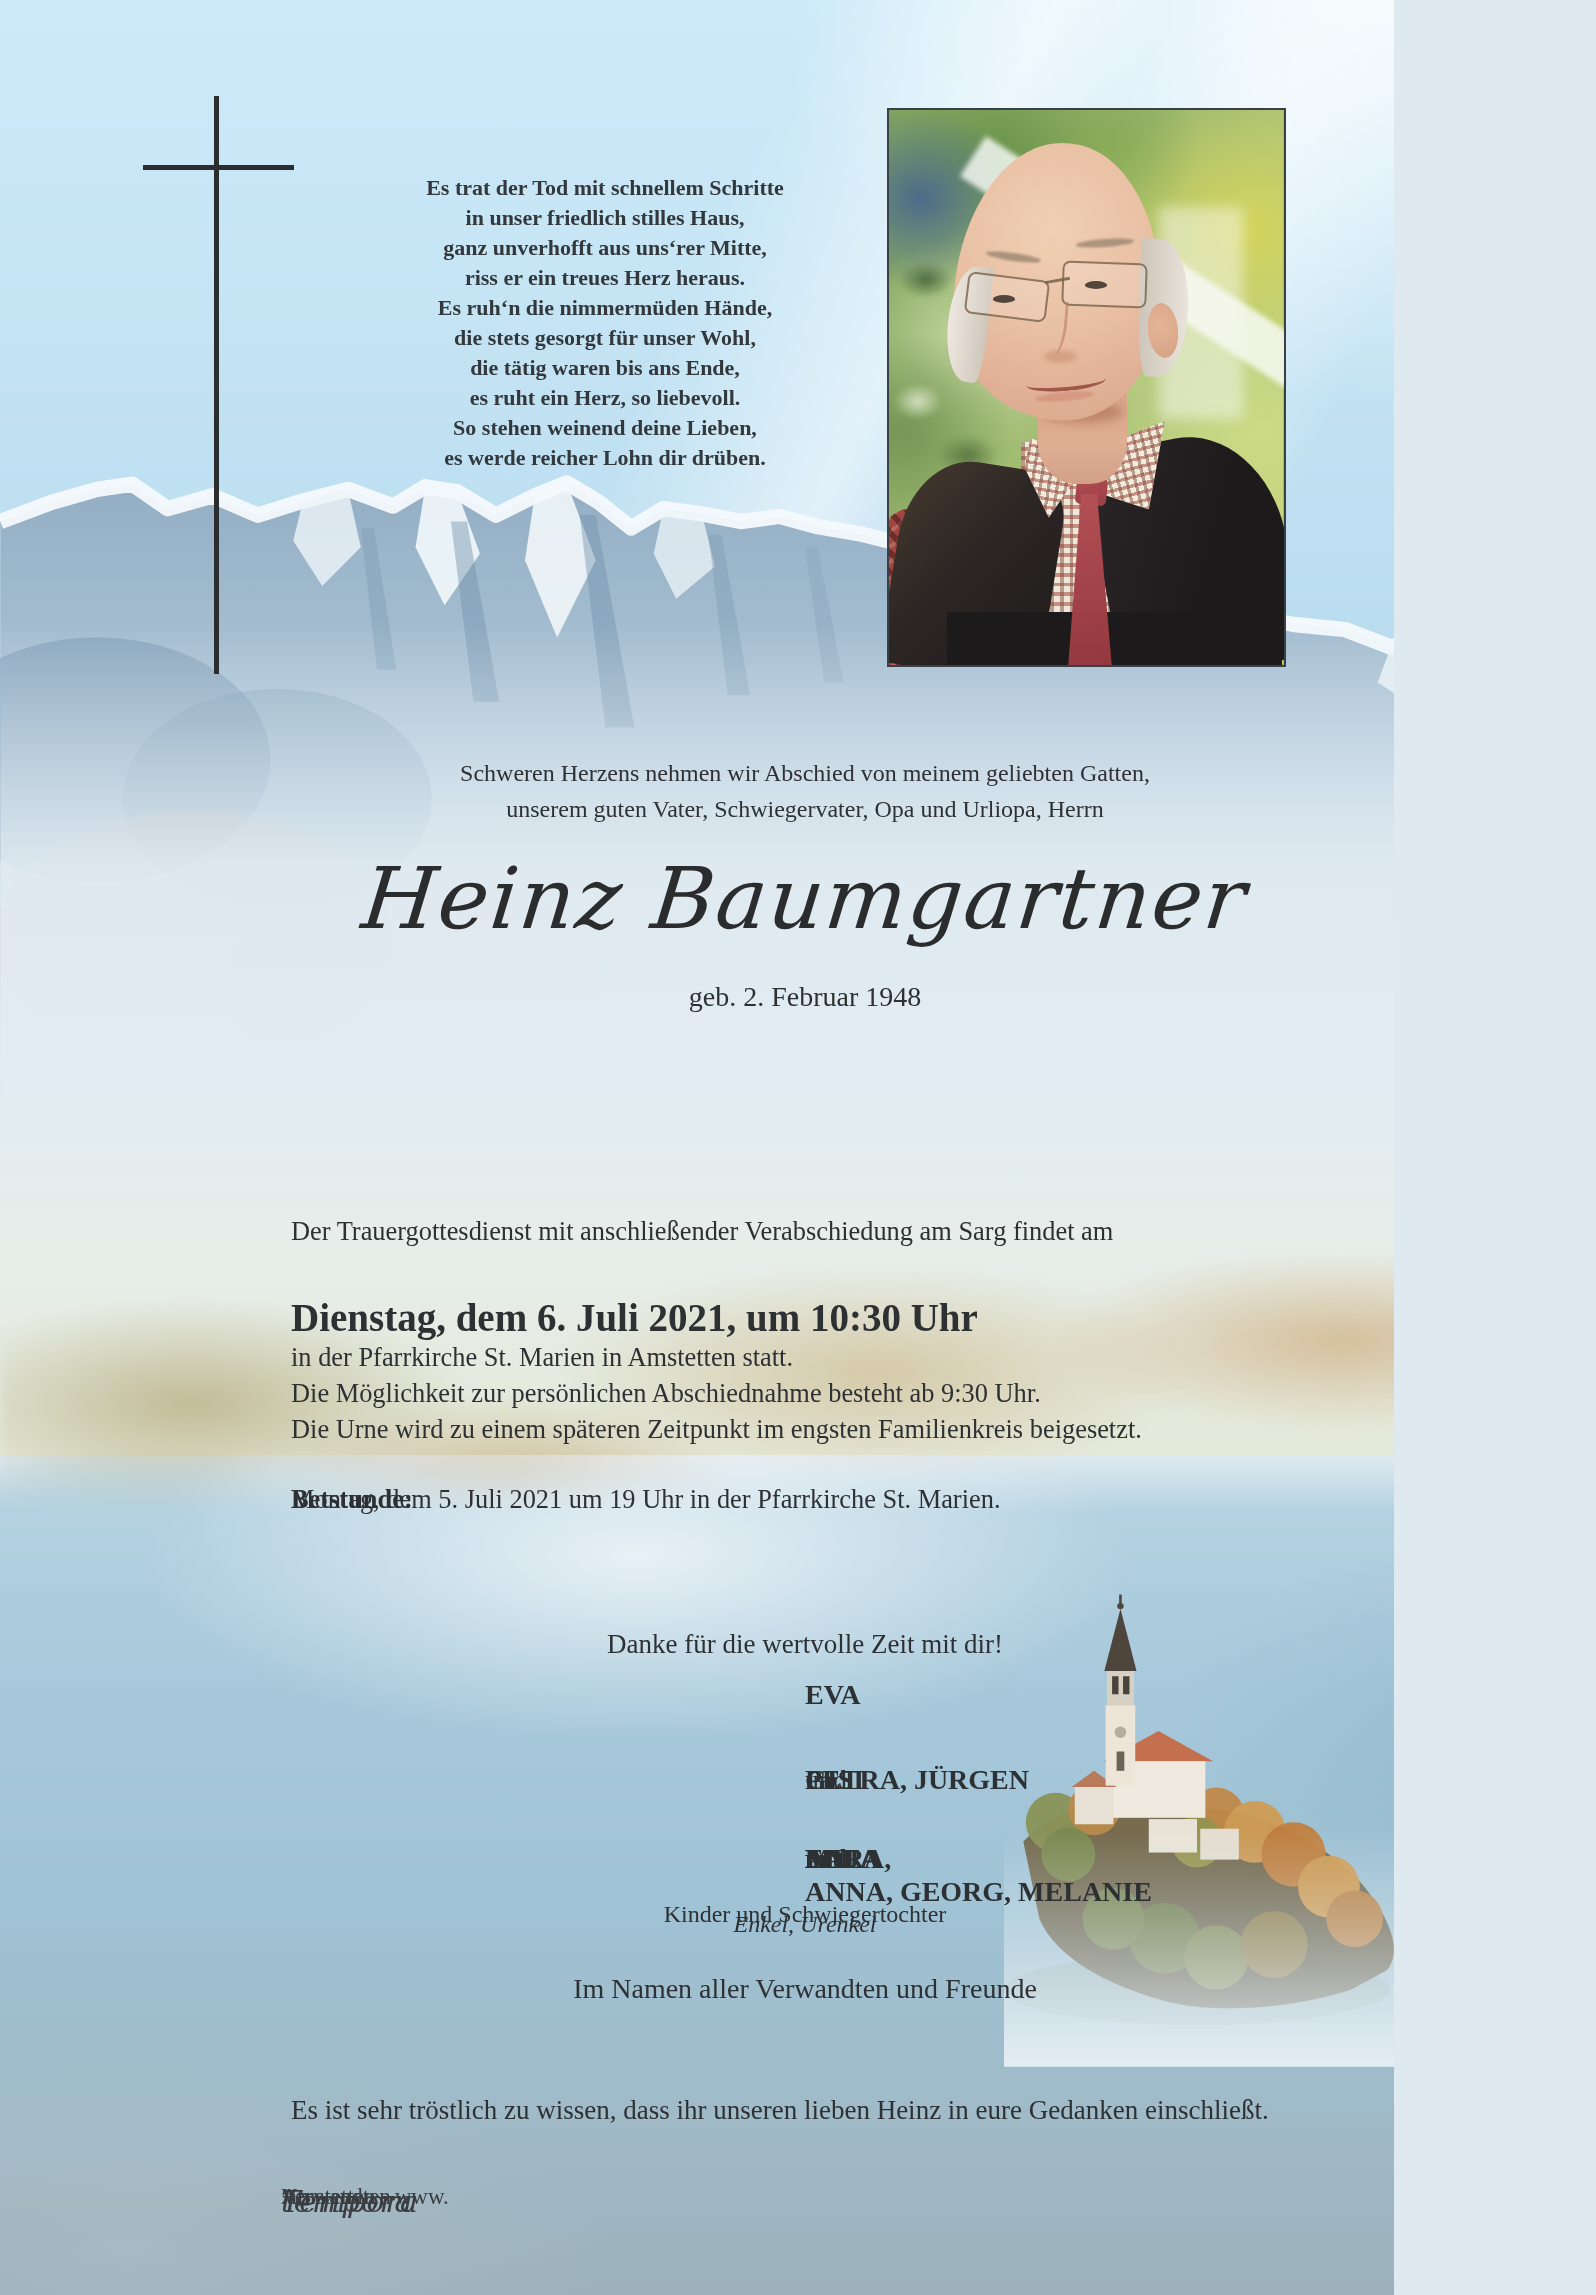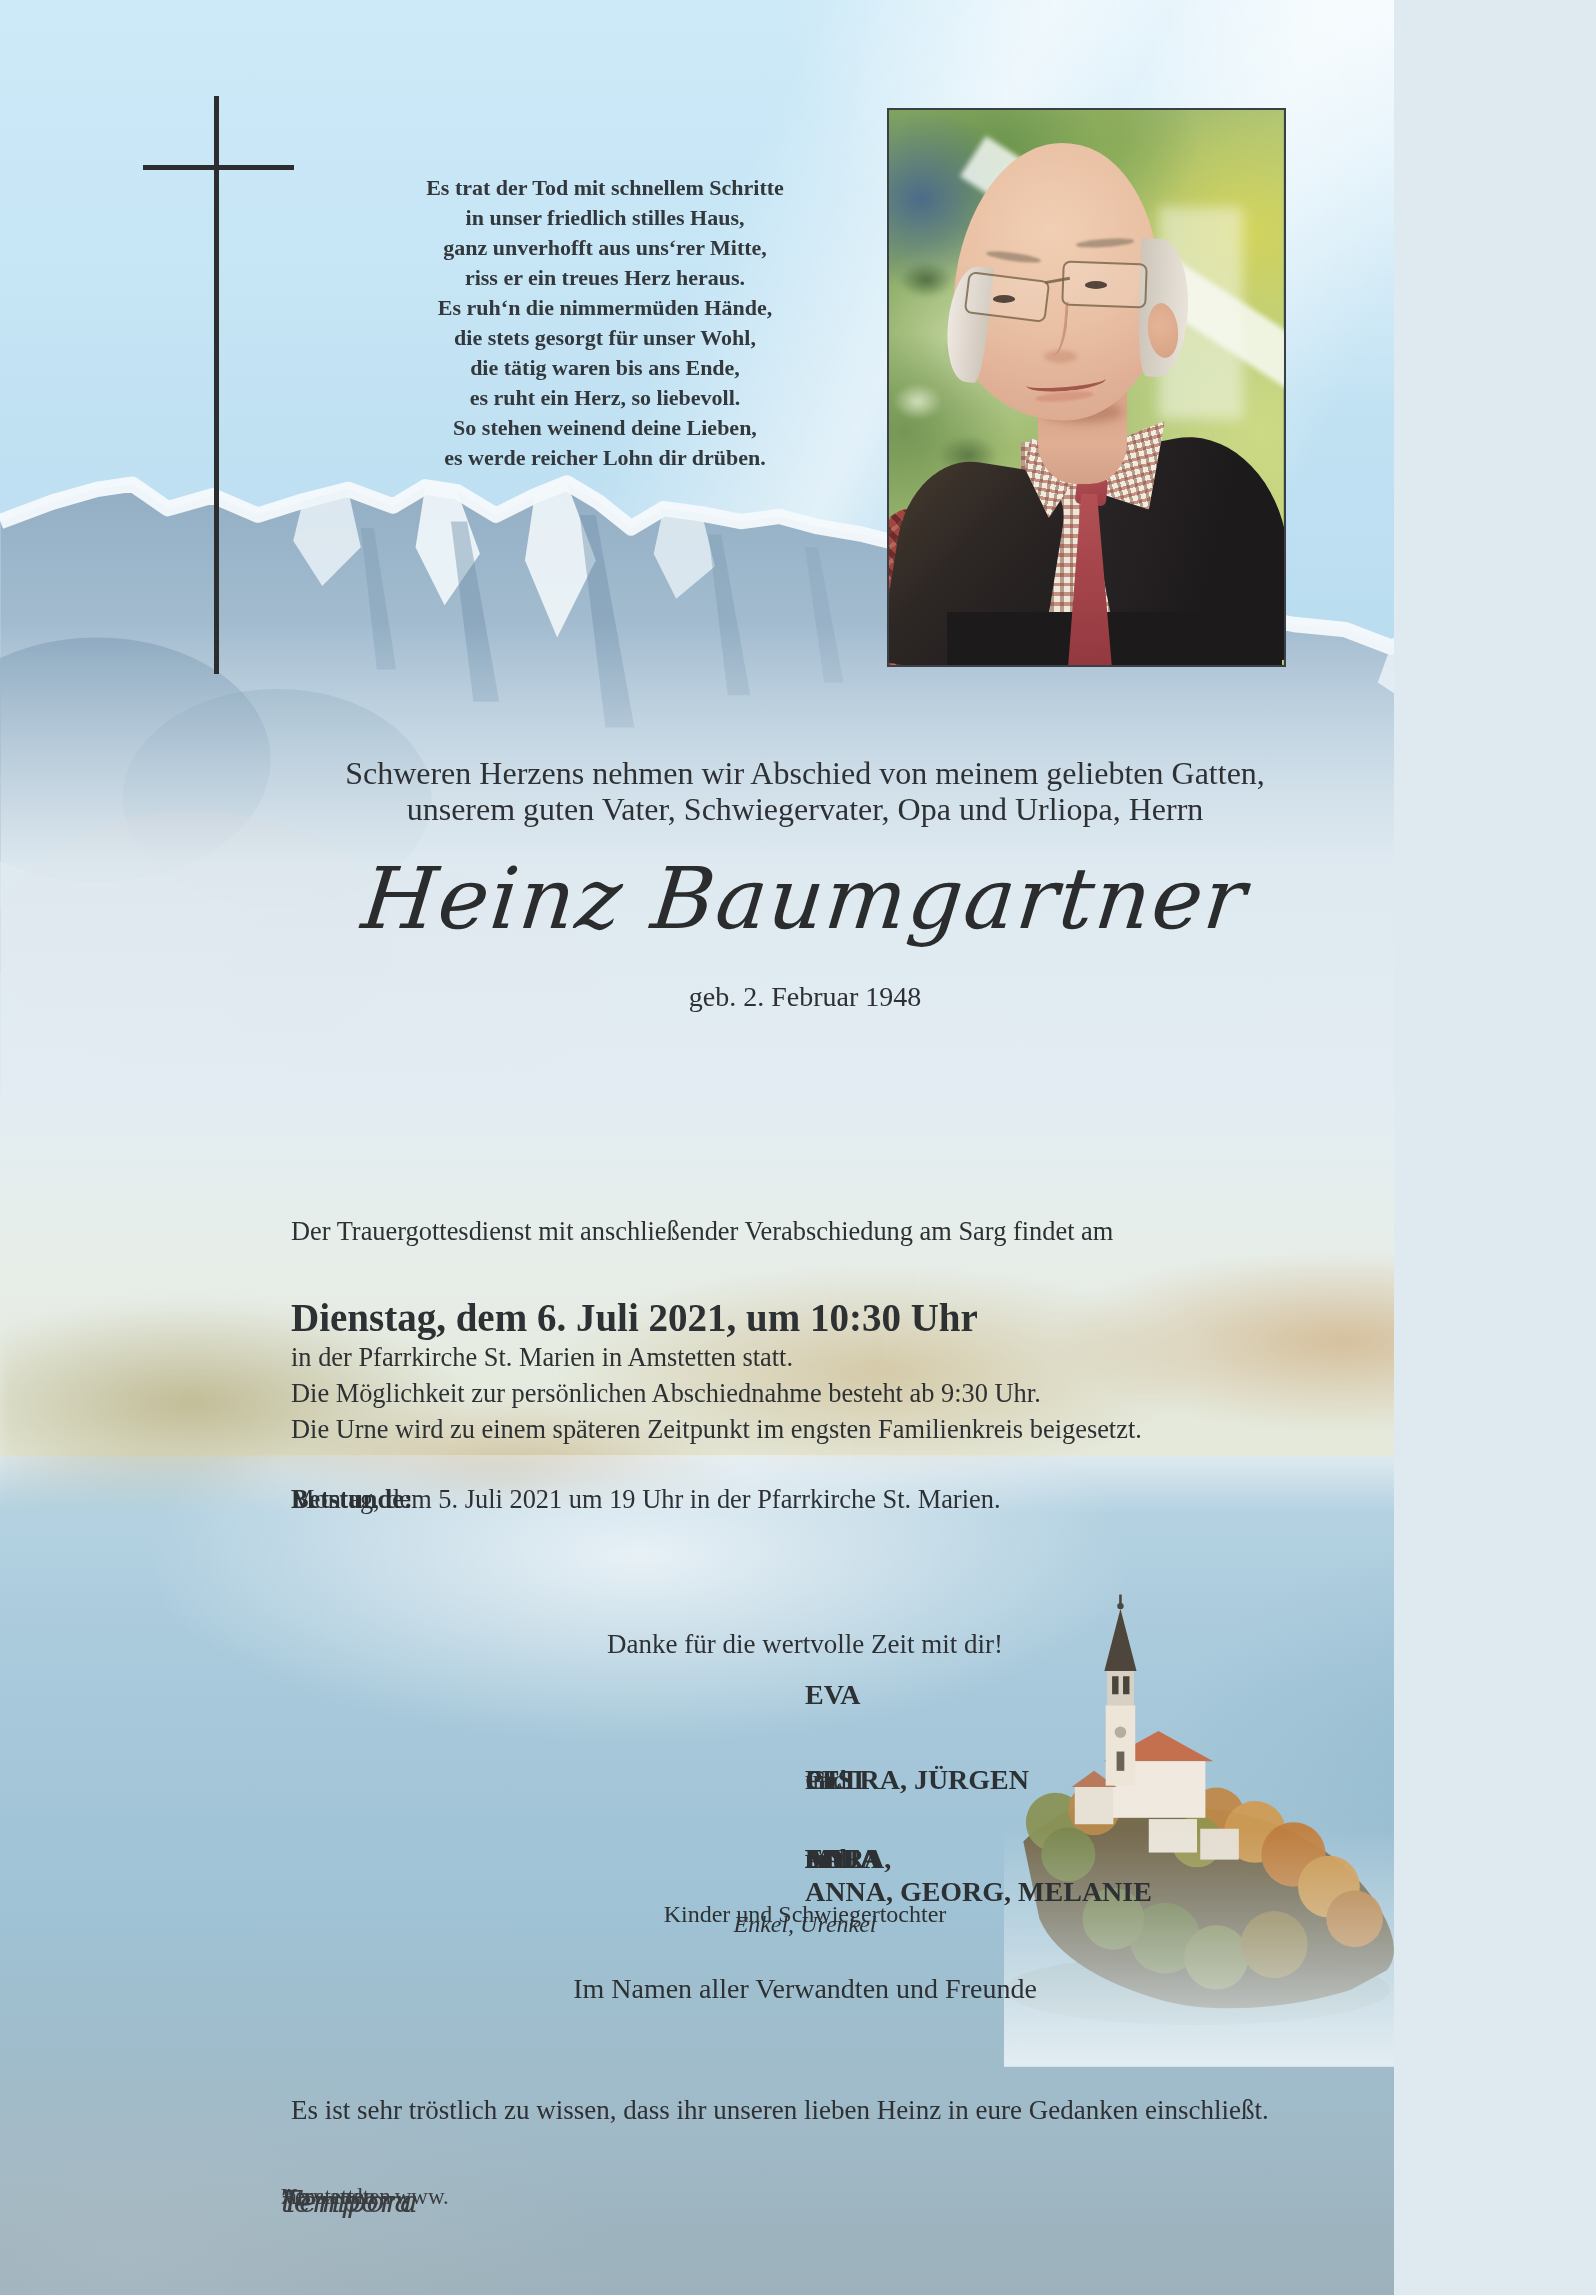--- a/index.html
+++ b/index.html
@@ -112,21 +112,21 @@
   .ph-nosetip{left:155px;top:240px;width:33px;height:13px;border-radius:50%;
     background:rgba(196,130,104,.45);filter:blur(1.9px);}
   .ph-mouth{left:137px;top:263px;width:80px;height:18px;transform:rotate(-5deg);
     border-bottom:4.5px solid rgba(148,72,62,.85);border-radius:0 0 55% 55%;}
   .ph-lip{left:146px;top:282px;width:59px;height:9px;border-radius:50%;transform:rotate(-5deg);
     background:rgba(205,130,110,.5);filter:blur(1.3px);}
 
   
   .txt{font-family:"Liberation Serif",serif;color:#2e3134;}
   .poem{left:251px;top:173px;width:708px;text-align:center;font-size:22px;line-height:30px;font-weight:bold;color:#33383c;}
-  .intro{left:277px;top:755px;width:1056px;text-align:center;font-size:32px;line-height:36px;}
+  .intro{left:277px;top:755px;width:1056px;text-align:center;font-size:24px;line-height:36px;}
   .name{left:277px;top:849px;width:1056px;text-align:center;
         font-family:"DejaVu Serif",serif;font-style:italic;font-size:85px;
         letter-spacing:1.9px;color:#2b2c2d;transform:skewX(-6deg);}
   .geb{left:277px;top:981px;width:1056px;text-align:center;font-size:28px;}
   .para{left:291px;width:1133px;text-align:left;font-size:26.4px;line-height:38px;}
   .p-obit{top:1061px;}
   .p-service-intro{top:1212px;}
   .p-service-date{top:1299px;font-weight:bold;font-size:39px;}
   .p-details{top:1339px;line-height:36px;}
   .p-betstunde{top:1480px;}

